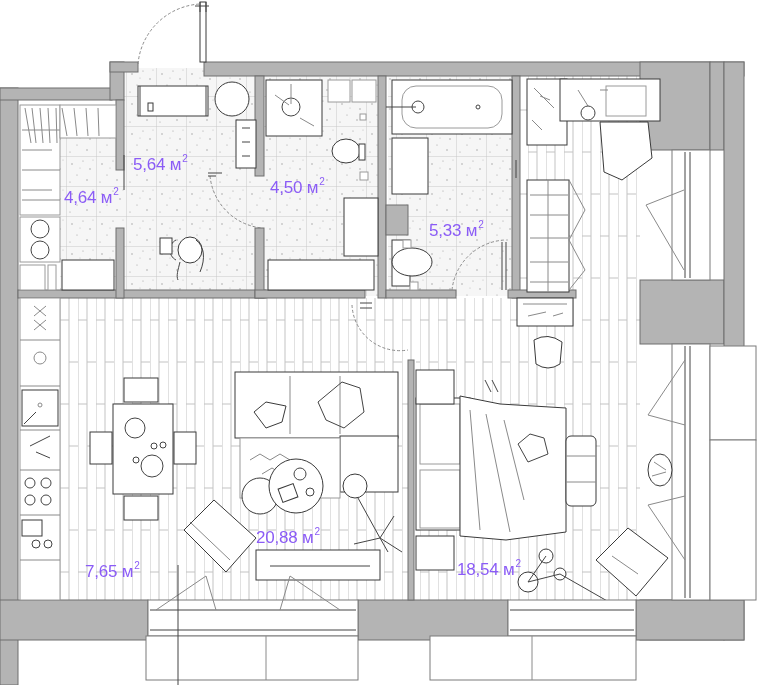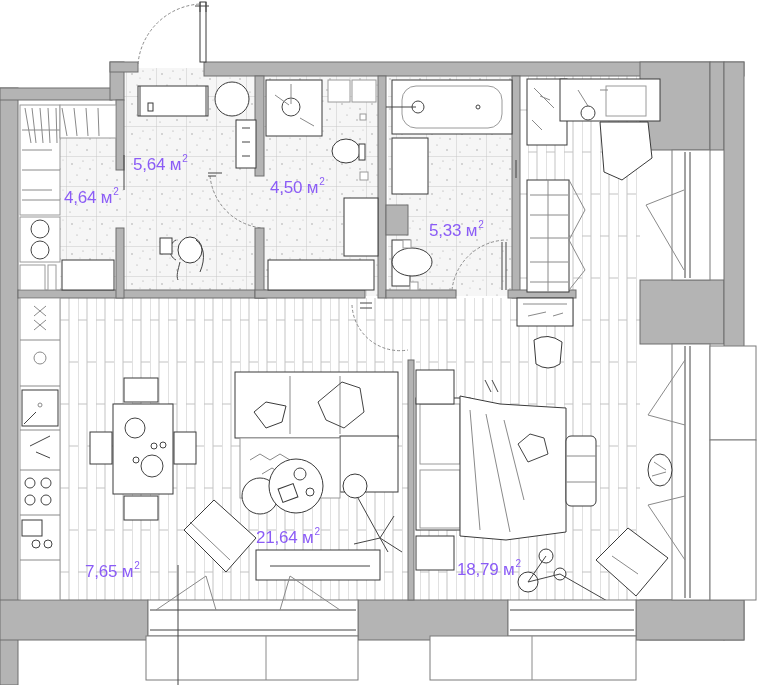--- a/index.html
+++ b/index.html
@@ -312,17 +312,17 @@
 <div class="label" style="left:270px; top:176px;">
   <span>4,50</span> <span>м</span><sup>2</sup>
 </div>
 <div class="label" style="left:429px; top:188px;margin-top:31px;">
   <span>5,33</span> <span>м</span><sup>2</sup>
 </div>
 <div class="label" style="left:69px; top:560px;margin-left:16px;">
   <span>7,65</span> <span>м</span><sup>2</sup>
 </div>
 <div class="label" style="left:256px; top:526px;">
-  <span>21,64</span> <span>м</span><sup>2</sup>
+  <span>20,88</span> <span>м</span><sup>2</sup>
 </div>
 <div class="label" style="left:457px; top:558px;">
-  <span>18,79</span> <span>м</span><sup>2</sup>
+  <span>18,54</span> <span>м</span><sup>2</sup>
 </div>
 
 </body></html>

